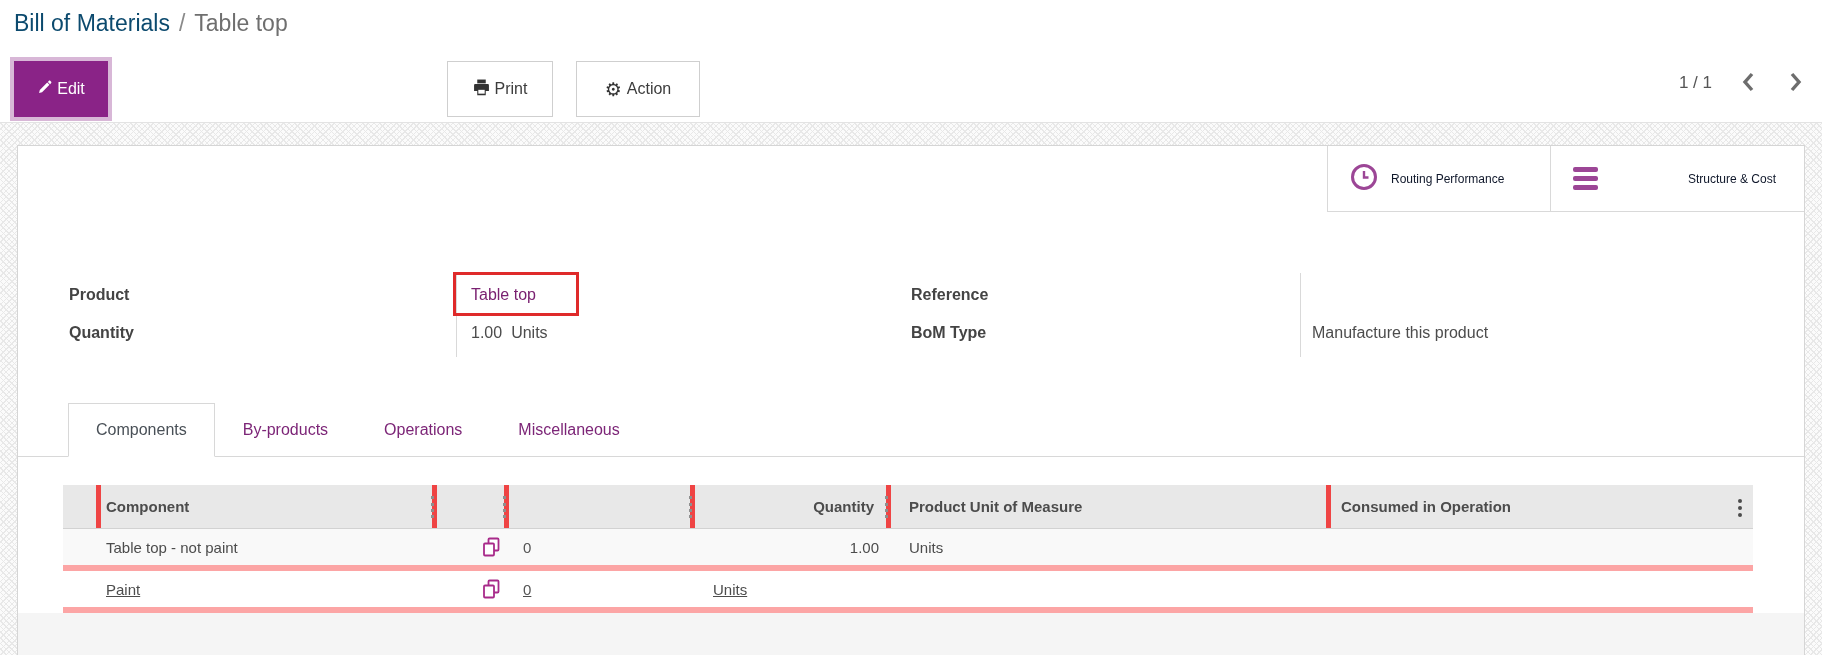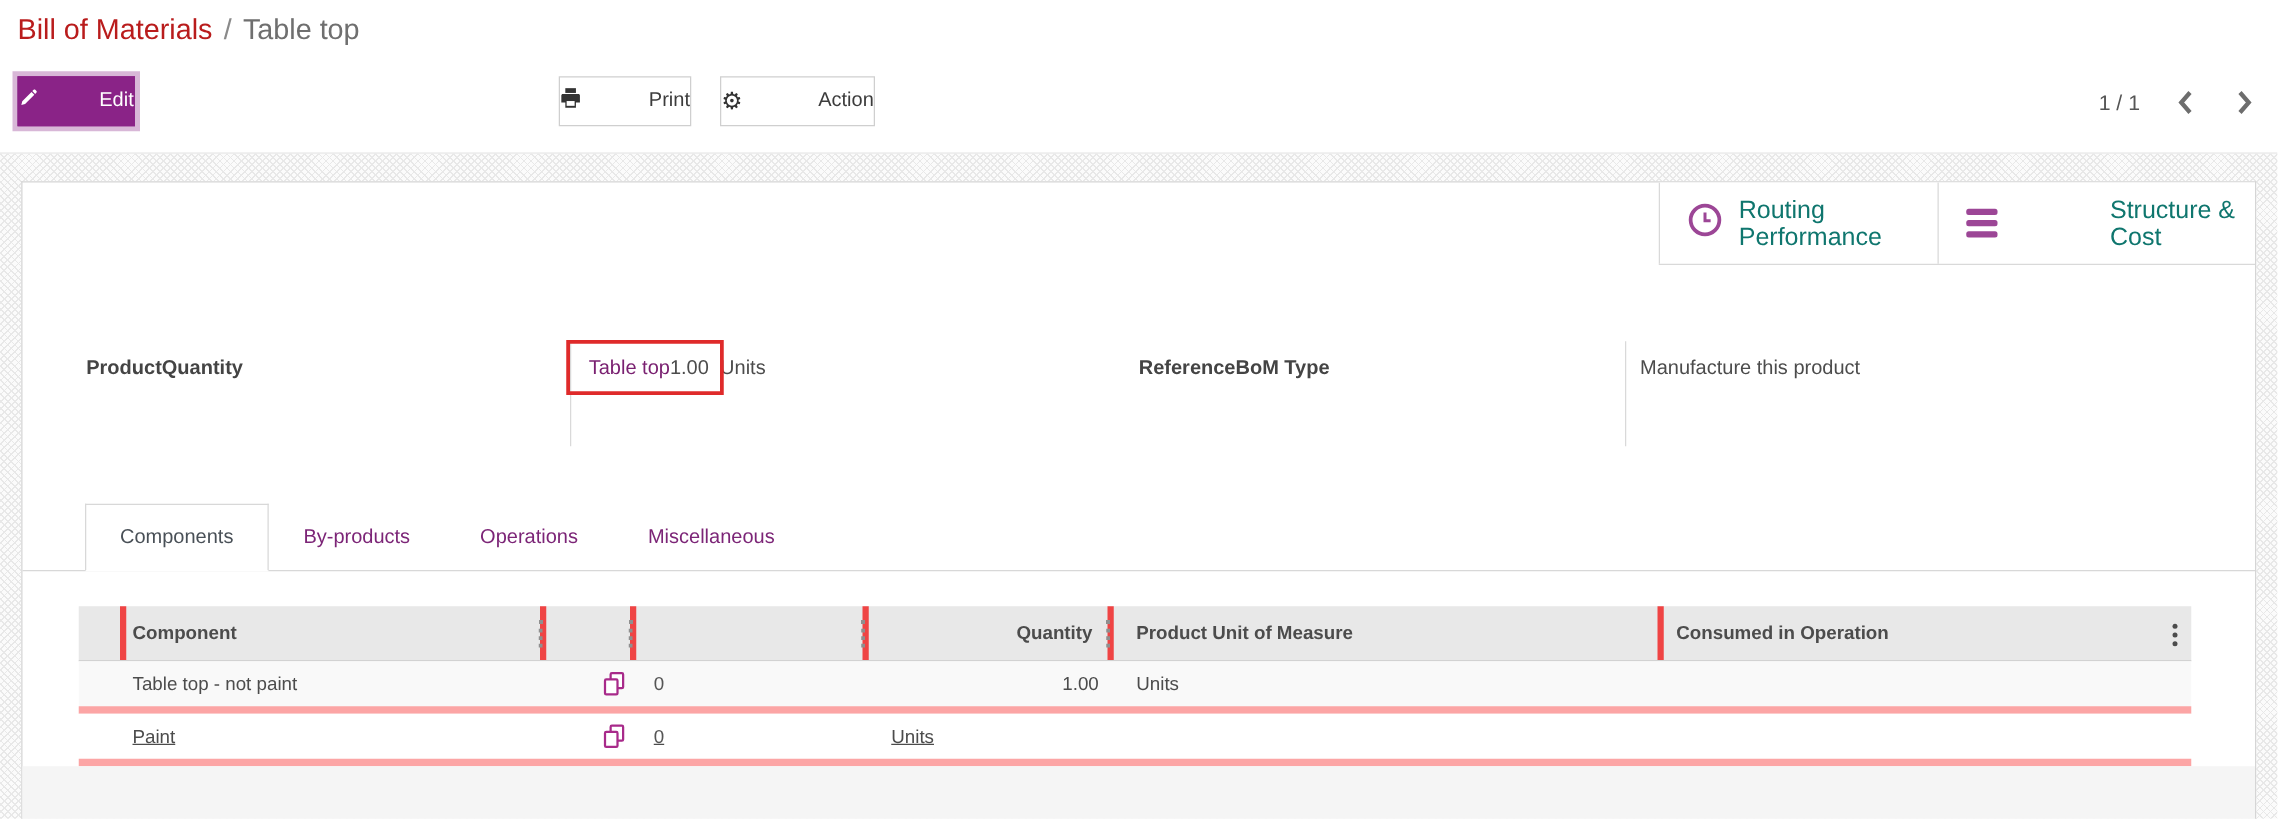--- a/index.html
+++ b/index.html
@@ -3,25 +3,25 @@
 <meta charset="utf-8">
 <style>
   * { margin:0; padding:0; box-sizing:border-box; }
   html,body { width:1822px; height:655px; }
   body { font-family:"Liberation Sans", sans-serif; background:#fff; overflow:hidden; }
   .page { position:relative; width:1822px; height:655px; }
 
   
   .topbar { position:absolute; top:0; left:0; width:1822px; height:123px; background:#fff; border-bottom:1px solid #e3e3e3; }
   .breadcrumb { position:absolute; top:10px; left:14px; font-size:23px; white-space:nowrap; }
-  .crumb-link { color:#b91c1c; cursor:pointer; }
+  .crumb-link { color:#0c4a6e; cursor:pointer; }
   .crumb-sep { color:#8a8a8a; padding:0 9px; }
   .crumb-current { color:#6f6f6f; }
 
-  .btn { position:absolute; top:61px; height:40px; display:flex; align-items:center; justify-content:space-between; gap:5px; font-size:16px; cursor:pointer; border:1px solid #cfcfcf; background:#fff; color:#3c3c3c; }
+  .btn { position:absolute; top:61px; height:56px; display:flex; align-items:center; justify-content:center; gap:5px; font-size:16px; cursor:pointer; border:1px solid #cfcfcf; background:#fff; color:#3c3c3c; }
   .btn svg { flex:0 0 auto; }
   .btn-edit { left:14px; width:94px; background:#8a2387; border-color:#8a2387; color:#fff; box-shadow:0 0 0 4px rgba(138,35,135,0.33); z-index:2; }
   .btn-create { left:108px; width:118px; }
   .btn-print { left:447px; width:106px; }
   .btn-action { left:576px; width:124px; }
   .gear-glyph { font-size:19px; line-height:1; color:#333; }
 
   .pager { position:absolute; top:61px; right:16px; height:44px; display:flex; align-items:center; gap:26px; }
   .pager-count { font-size:17px; color:#555; }
   .pager-btn { background:none; border:none; cursor:pointer; padding:4px; display:flex; align-items:center; }
@@ -33,28 +33,28 @@
       repeating-linear-gradient(45deg, #e8e8e8 0, #e8e8e8 1px, transparent 1px, transparent 4px),
       repeating-linear-gradient(135deg, #e8e8e8 0, #e8e8e8 1px, transparent 1px, transparent 4px);
   }
   .sheet { position:absolute; top:22px; left:17px; width:1788px; height:512px; background:#fff; border:1px solid #d5d5d5; border-bottom:none; }
 
   
   .btnbox { position:absolute; top:0; right:0; height:66px; display:flex; border-bottom:1px solid #d9d9d9; background:#fff; }
   .smartbtn { display:flex; align-items:center; gap:13px; border-left:1px solid #d9d9d9; padding-left:22px; cursor:pointer; }
   .smartbtn-routing { width:223px; }
   .smartbtn-structure { width:254px;justify-content:space-between; }
-  .smartbtn-label { color:#0f766e; font-size:20px; line-height:22px; }
+  .smartbtn-label { color:#0f172a; font-size:12px; line-height:22px; }
   .smartbtn-routing .smartbtn-label { width:126px; }
   .smartbtn-structure .smartbtn-label { width:116px; }
   .bars-icon { display:flex; flex-direction:column; gap:4px; }
   .bars-icon i { display:block; width:25px; height:5px; border-radius:2px; background:#9c4696; }
 
   
-  .field-label-col { position:absolute; display:flex; flex-direction:row; }
+  .field-label-col { position:absolute; display:flex; flex-direction:column; }
   .field-row { height:38px; display:flex; align-items:center; }
   .flabel { font-size:16px; font-weight:700; color:#444; }
   .fvalue { font-size:16px; color:#4c4c4c; }
   .labels-left  { left:51px;  top:130px; }
   .values-left  { left:453px; top:130px; }
   .labels-right { left:893px; top:130px; }
   .values-right { left:1294px; top:130px; }
   .value-link { color:#7a2171; cursor:pointer; }
   .qty-unit { margin-left:9px; }
   .vsep { position:absolute; width:1px; background:#d9d9d9; top:127px; height:84px; }

